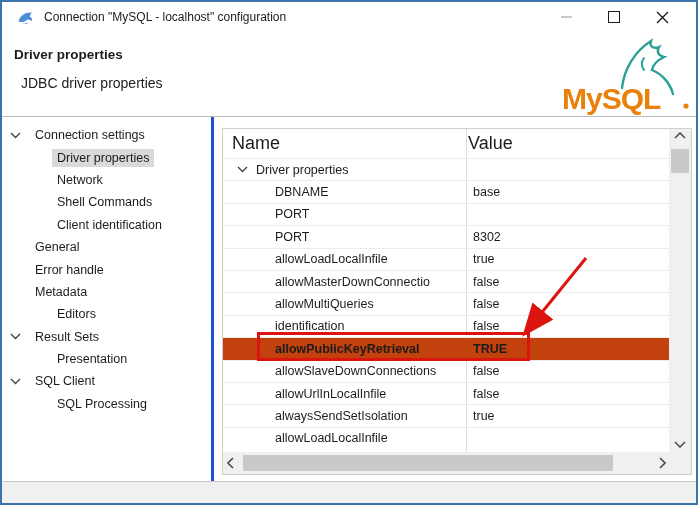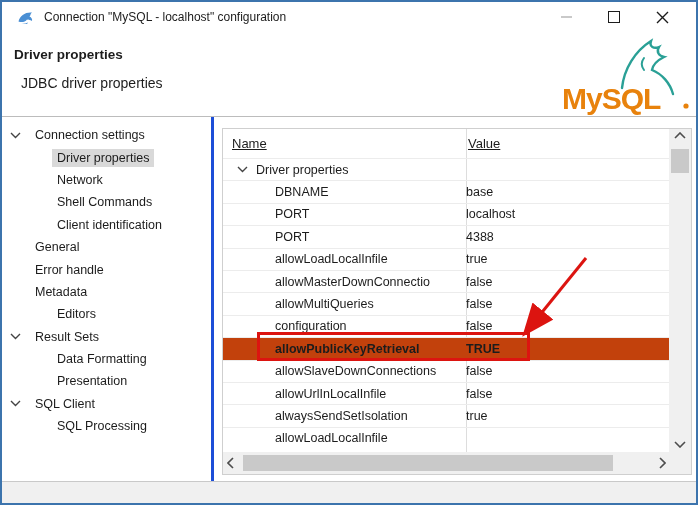--- a/index.html
+++ b/index.html
@@ -26,28 +26,28 @@
   .content{display:flex;height:364px;background:#fff;}
   .sidebar{width:212px;flex:0 0 212px;border-right:3px solid #1d4ed8;padding-top:7px;box-sizing:border-box;overflow:hidden;}
   .tree-item{height:22.4px;display:flex;align-items:center;font-size:12.5px;white-space:nowrap;}
   .tree-item .tw{width:28px;flex:0 0 28px;display:flex;align-items:center;padding-left:8px;box-sizing:border-box;}
   .tree-item.lvl1{padding-left:50px;}
   .tree-label{padding:2px 5px;}
   .tree-label.selected{background:#d9d9d9;}
   .main{flex:1;position:relative;background:#fff;}
   
   .tbl{position:absolute;left:8px;top:11px;width:470px;height:347px;border:1px solid #cfcfcf;box-sizing:border-box;background:#fff;}
-  .tbl-head{height:29px;display:flex;align-items:center;font-size:13px;text-decoration:underline;}
+  .tbl-head{height:29px;display:flex;align-items:center;font-size:18px;}
   .tbl-head .col-name{width:243px;padding-left:9px;box-sizing:border-box;}
   .tbl-head .col-value{flex:1;padding-left:2px;}
   .v-divider{position:absolute;left:243px;top:0;bottom:22px;width:1px;background:#ddd;}
   .rows{position:absolute;top:29px;left:0;right:22px;bottom:22px;overflow:hidden;font-size:12.5px;}
   .row{height:22.4px;display:flex;align-items:center;border-top:1px solid #ececec;box-sizing:border-box;}
   .row .name{width:243px;padding-left:52px;box-sizing:border-box;white-space:nowrap;overflow:hidden;}
-  .row .value{flex:1;white-space:nowrap;overflow:hidden;}
+  .row .value{flex:1;padding-left:7px;white-space:nowrap;overflow:hidden;}
   .row.group .name{padding-left:14px;display:flex;align-items:center;gap:8px;}
   .row.selected{background:#c2410c;font-weight:bold;}
   
   .vscroll{position:absolute;top:0;right:0;bottom:22px;width:22px;background:#f0f0f0;}
   .vs-up{position:absolute;top:3px;left:0;right:0;display:flex;justify-content:center;}
   .vs-thumb{position:absolute;top:20px;left:2px;right:2px;height:24px;background:#c9c9c9;}
   .vs-down{position:absolute;bottom:4px;left:0;right:0;display:flex;justify-content:center;}
   .hscroll{position:absolute;left:0;right:22px;bottom:0;height:22px;background:#f0f0f0;}
   .hs-left{position:absolute;left:4px;top:0;bottom:0;display:flex;align-items:center;}
   .hs-thumb{position:absolute;left:20px;width:370px;top:3px;bottom:3px;background:#c9c9c9;}
@@ -135,23 +135,20 @@
         <div class="tree-item lvl1">
           <span class="tree-label">Editors</span>
         </div>
         <div class="tree-item lvl0">
           <span class="tw">
             <svg width="11" height="7" viewBox="0 0 11 7">
               <path d="M1 1 L5.5 5.5 L10 1" fill="none" stroke="#444" stroke-width="1.4"></path>
             </svg>
           </span>
           <span class="tree-label">Result Sets</span>
-        </div>
-        <div class="tree-item lvl1">
-          <span class="tree-label">Data Formatting</span>
         </div>
         <div class="tree-item lvl1">
           <span class="tree-label">Presentation</span>
         </div>
         <div class="tree-item lvl0">
           <span class="tw">
             <svg width="11" height="7" viewBox="0 0 11 7">
               <path d="M1 1 L5.5 5.5 L10 1" fill="none" stroke="#444" stroke-width="1.4"></path>
             </svg>
           </span>
@@ -178,40 +175,39 @@
                 <span>Driver properties</span>
               </div>
               <div class="value"></div>
             </div>
             <div class="row">
               <div class="name">DBNAME</div>
               <div class="value">base</div>
             </div>
             <div class="row">
               <div class="name">PORT</div>
-              <div class="value">localhost</div>
             </div>
             <div class="row">
               <div class="name">PORT</div>
-              <div class="value">4388</div>
+              <div class="value">8302</div>
             </div>
             <div class="row">
               <div class="name">allowLoadLocalInfile</div>
               <div class="value">true</div>
             </div>
             <div class="row">
               <div class="name">allowMasterDownConnectio</div>
               <div class="value">false</div>
             </div>
             <div class="row">
               <div class="name">allowMultiQueries</div>
               <div class="value">false</div>
             </div>
             <div class="row">
-              <div class="name">configuration</div>
+              <div class="name">identification</div>
               <div class="value">false</div>
             </div>
             <div class="row selected">
               <div class="name">allowPublicKeyRetrieval</div>
               <div class="value">TRUE</div>
             </div>
             <div class="row">
               <div class="name">allowSlaveDownConnections</div>
               <div class="value">false</div>
             </div>

